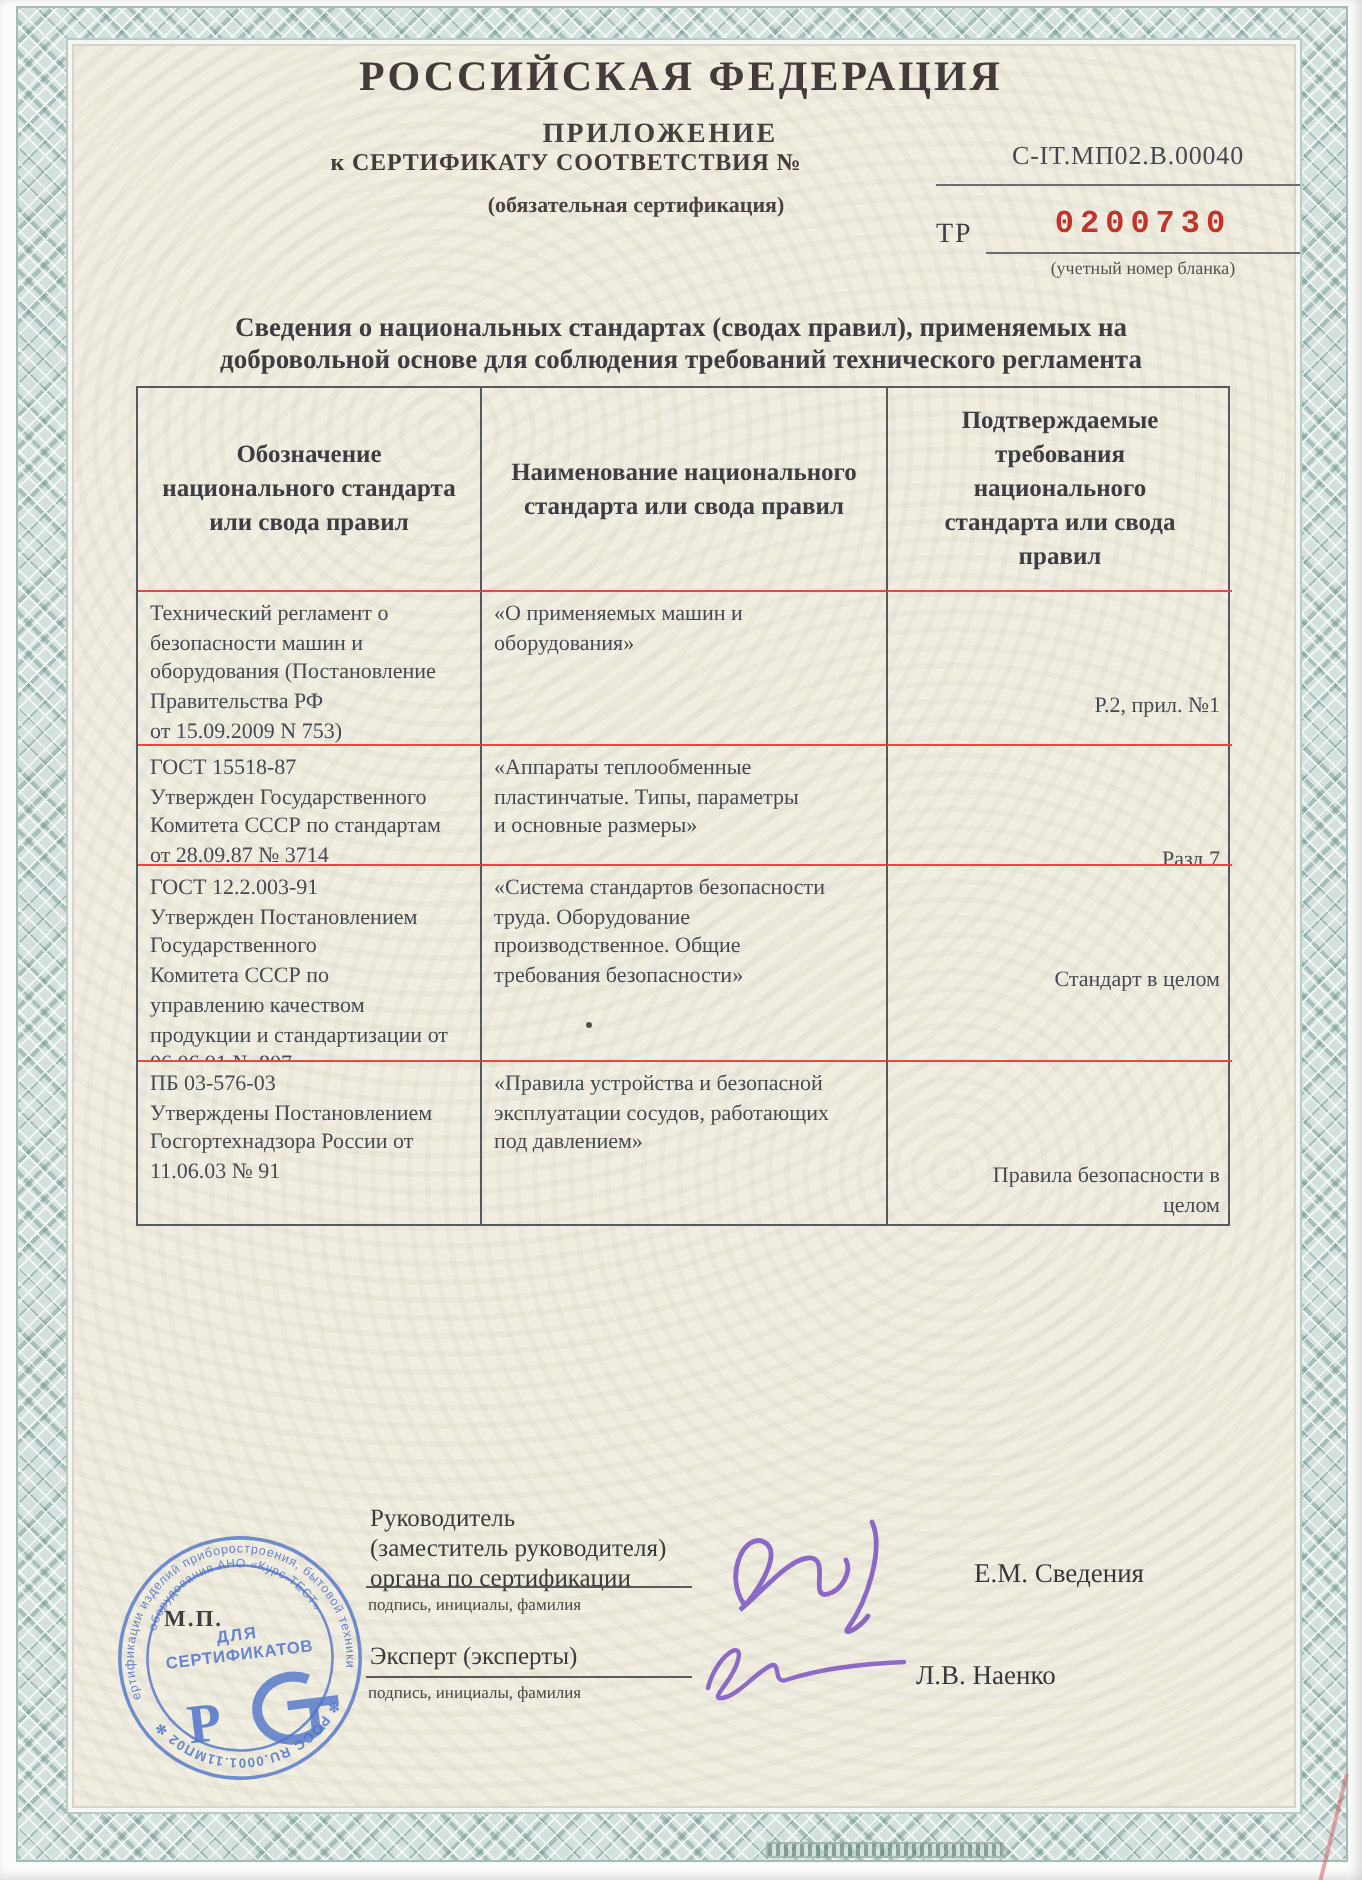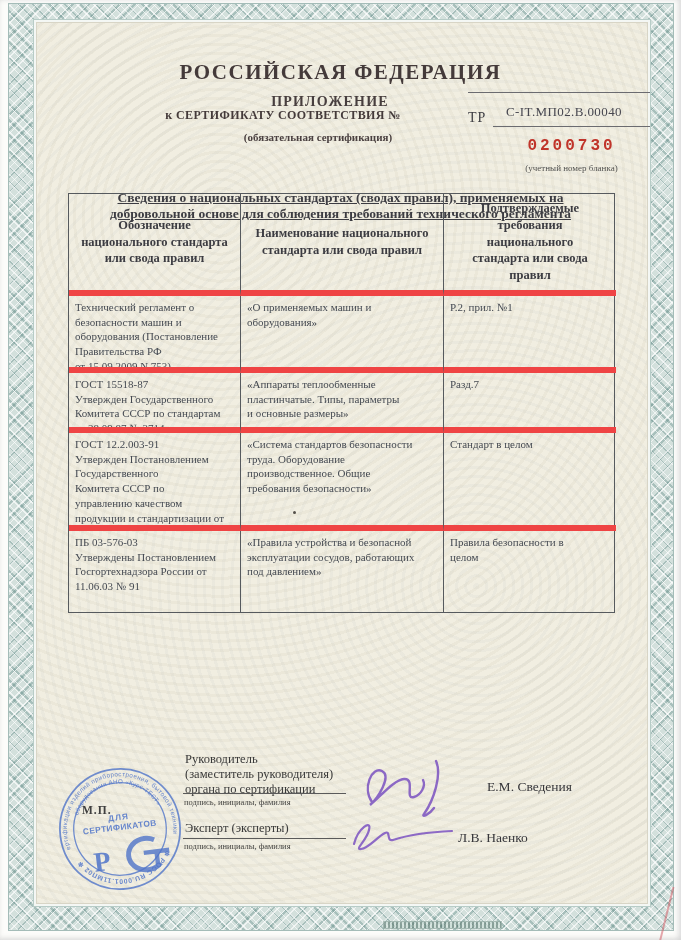--- a/index.html
+++ b/index.html
@@ -25,49 +25,49 @@
     position:absolute;left:36px;top:22px;right:33px;bottom:36px;
     background-color:#f1eee1;
     background-image:
       repeating-radial-gradient(circle at 30% 22%, rgba(176,166,136,.09) 0 3px, transparent 3px 9px),
       repeating-radial-gradient(circle at 72% 64%, rgba(150,162,172,.07) 0 3px, transparent 3px 9px);
     box-shadow:0 0 0 2px #f4f7f4, 0 0 0 3px #b7ccc7;
     border:1px solid #d8d5c6;
   }
   .abs{position:absolute;}
   .pre{white-space:pre-line;}
-  .ctr{text-align:center;margin-top:34px;}
+  .ctr{text-align:center;}
 
   .title{left:0;top:26px;width:681px;font-weight:bold;font-size:21px;letter-spacing:1.5px;color:#443a3a;}
   .supplement{left:80px;top:60px;width:500px;font-weight:bold;font-size:14px;letter-spacing:1.2px;color:#473e3e;}
   .certline{left:0;top:74px;width:566px;font-weight:bold;font-size:12px;letter-spacing:.4px;color:#443a3a;}
   .mandatory{left:118px;top:97px;width:400px;font-weight:bold;font-size:11px;color:#4a4040;}
 
   .certnum{left:480px;top:70px;width:168px;font-size:13px;letter-spacing:.4px;color:#474750;}
   .rule{border-bottom:1px solid #6b6b70;height:0;}
   .rule-cert{left:468px;top:92px;width:182px;}
   .tr-label{left:468px;top:110px;width:30px;font-weight:normal;font-size:14px;letter-spacing:1px;color:#3e3e44;}
   .blanknum{left:493px;top:103px;width:157px;font-family:Liberation Mono, monospace;font-weight:bold;font-size:16px;letter-spacing:3px;color:#c0342a;}
   .rule-blank{left:493px;top:126px;width:157px;}
   .blankcap{left:493px;top:129px;width:157px;font-size:9px;color:#51514f;}
 
-  .subtitle{left:48px;top:156px;width:585px;font-weight:bold;font-size:13.5px;line-height:1.22;color:#3c3c42;text-decoration:underline;}
+  .subtitle{left:48px;top:156px;width:585px;font-weight:bold;font-size:13.5px;line-height:1.22;color:#3c3c42;}
 
   .stdtable{
     left:68px;top:193px;width:547px;
     display:grid;grid-template-columns:172px 203px 172px;grid-template-rows:102px 77px 60px 98px 81px;
     border:1px solid #565a5e;box-sizing:border-box;
     color:#454a52;
   }
-  .cell{border-right:1px solid #565a5e;border-bottom:6px solid #ef4444;box-sizing:border-box;overflow:hidden;}
+  .cell{border-right:1px solid #565a5e;border-bottom:1px solid #ef4444;box-sizing:border-box;overflow:hidden;}
   .cell:nth-child(3n){border-right:none;}
   .cell:nth-child(n+13){border-bottom:none;}
   .hcell{display:flex;align-items:center;justify-content:center;text-align:center;font-weight:bold;font-size:12.5px;line-height:1.35;color:#3c3c42;}
   .bcell{font-size:11px;line-height:1.34;padding:4px 6px;}
-  .bcell.col3{text-align:left;padding-top:4px;}
+  .bcell.col3{text-align:right;padding-top:4px;margin-top:46px;}
 
   .ink-dot{left:293px;top:511px;width:3px;height:3px;border-radius:50%;background:#54504a;}
 
   .sig-role{left:185px;top:752px;width:180px;font-size:12.5px;line-height:1.2;color:#3a3a3a;}
   .rule-head{left:183px;top:793px;width:163px;border-color:#5a5a5a;}
   .sig-cap1{left:184px;top:797px;width:180px;font-size:8.5px;color:#474745;}
   .sig-role2{left:185px;top:821px;width:160px;font-size:12.5px;color:#3a3a3a;}
   .rule-exp{left:183px;top:838px;width:163px;border-color:#5a5a5a;}
   .sig-cap2{left:184px;top:841px;width:180px;font-size:8.5px;color:#474745;}
   .name1{left:487px;top:779px;width:140px;font-size:13.5px;color:#37373b;}

